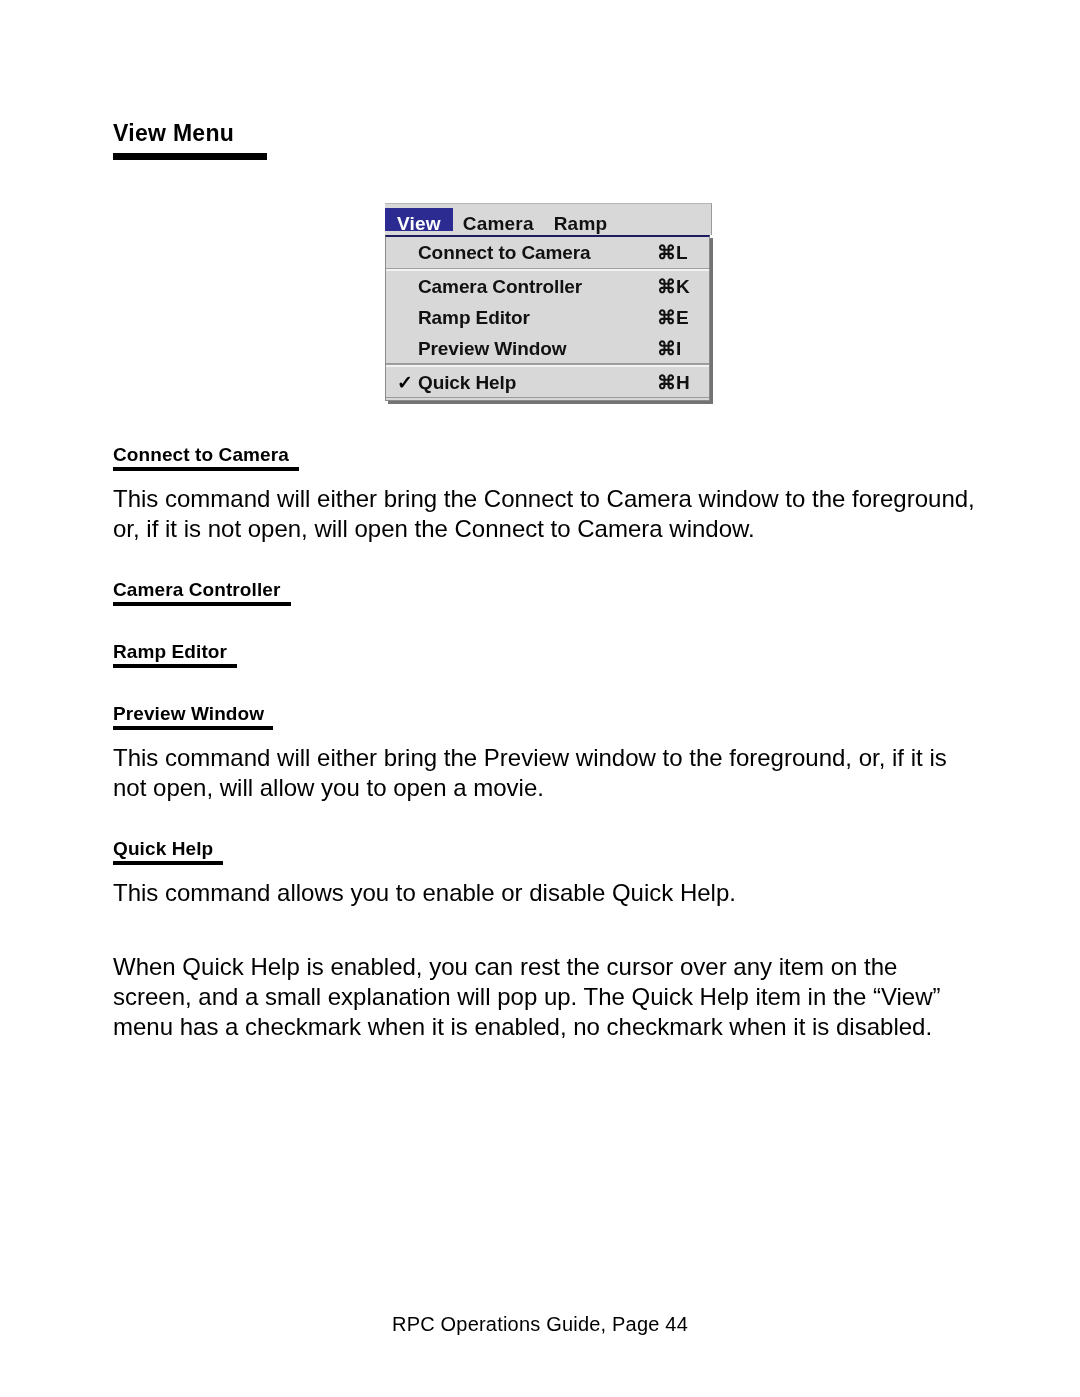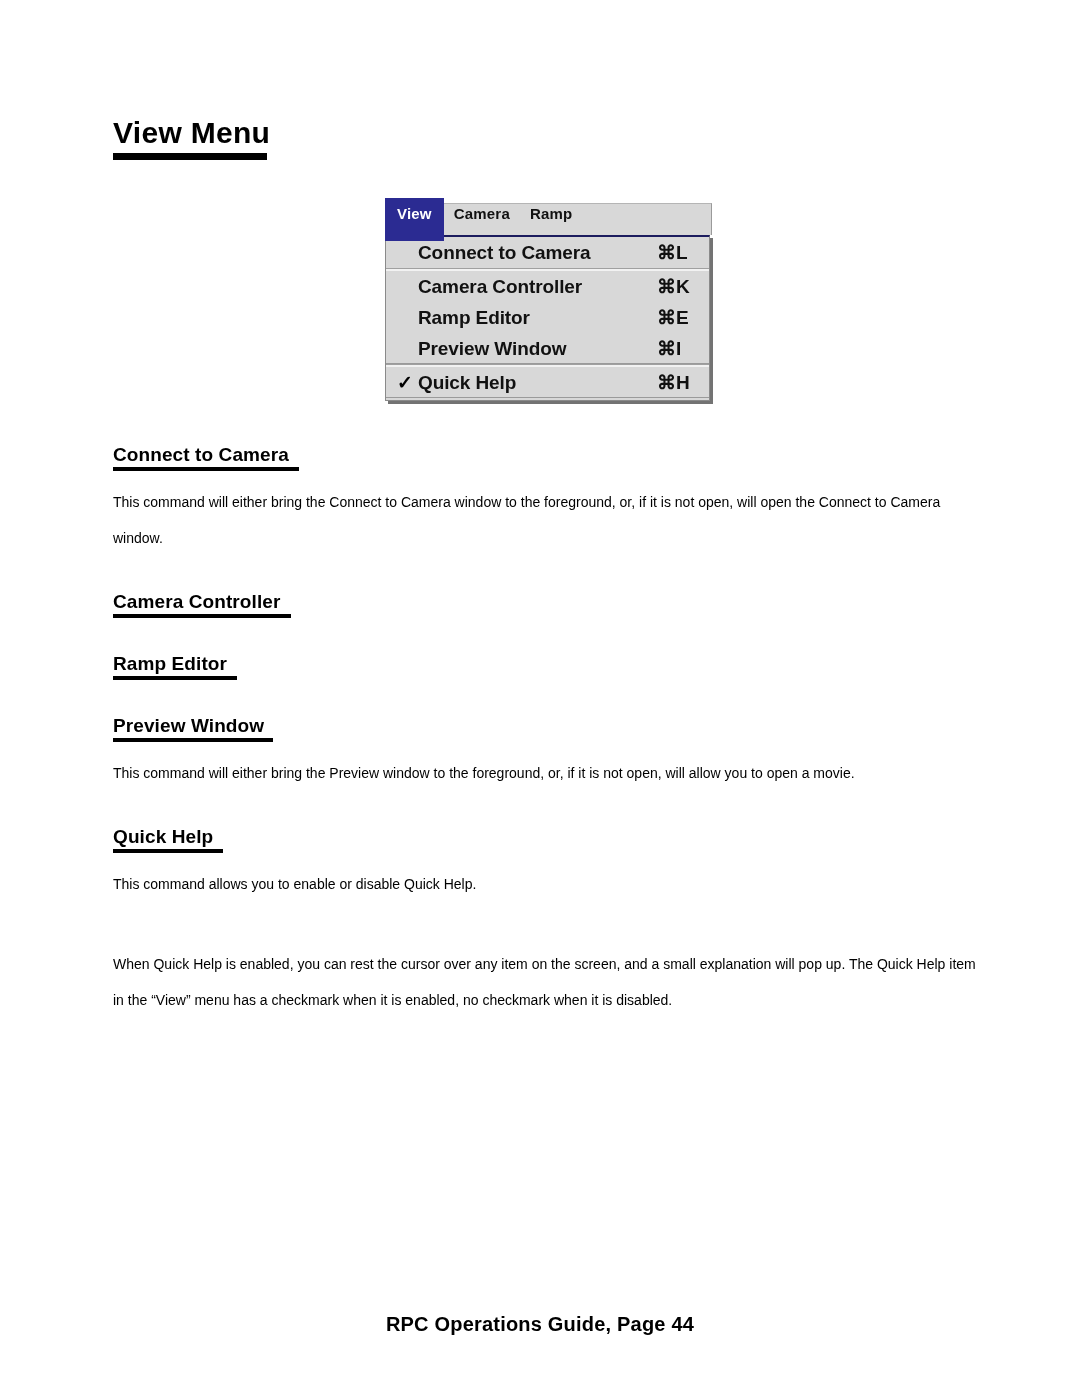--- a/index.html
+++ b/index.html
@@ -16,21 +16,21 @@
     overflow: hidden;
   }
 
   
   .page-title-wrap {
     position: absolute;
     left: 113px;
     top: 116px;
   }
   .page-title {
-    font-size: 30px;
+    font-size: 23px;
     font-weight: bold;
     letter-spacing: 0.3px;
     line-height: 34px;
     white-space: nowrap;
   }
   .page-title-rule {
     width: 154px;
     height: 7px;
     background: #000000;
     margin-top: 3px;
@@ -46,26 +46,26 @@
   .menubar {
     display: flex;
     align-items: center;
     background: #d8d8d8;
     height: 32px;
     border-top: 1px solid #b5b5b5;
     border-right: 1px solid #9a9a9a;
     box-sizing: border-box;
   }
   .menubar-item {
-    font-size: 15px;
+    font-size: 19px;
     font-weight: bold;
     letter-spacing: 0.2px;
     padding: 0 10px;
     line-height: 31px;
-    height: 43px;
+    height: 23px;
     color: #111111;
     white-space: nowrap;
   }
   .menubar-item.active {
     background: #2b2b92;
     color: #ffffff;
     padding: 0 12px;
   }
 
   .menu-dropdown {
@@ -139,37 +139,37 @@
     letter-spacing: 0.1px;
     line-height: 23px;
     white-space: nowrap;
   }
   .section-heading-rule {
     height: 4px;
     background: #000000;
     margin-top: 1px;
   }
   .para {
-    font-size: 14px;
-    line-height: 36px;
+    font-size: 24px;
+    line-height: 30px;
     margin: 13px 0 0 0;
     max-width: 866px;
   }
   .para + .para { margin-top: 44px; }
   .section + .section { margin-top: 34px; }
 
   
   .footer {
     position: absolute;
     left: 0;
     right: 0;
     top: 1313px;
     text-align: center;
     font-size: 20px;
-    font-weight: bold;
+    font-weight: normal;
     letter-spacing: 0.2px;
   }
 </style>
 </head>
 <body>
 
 <div class="page-title-wrap">
   <div class="page-title">View Menu</div>
   <div class="page-title-rule"></div>
 </div>

